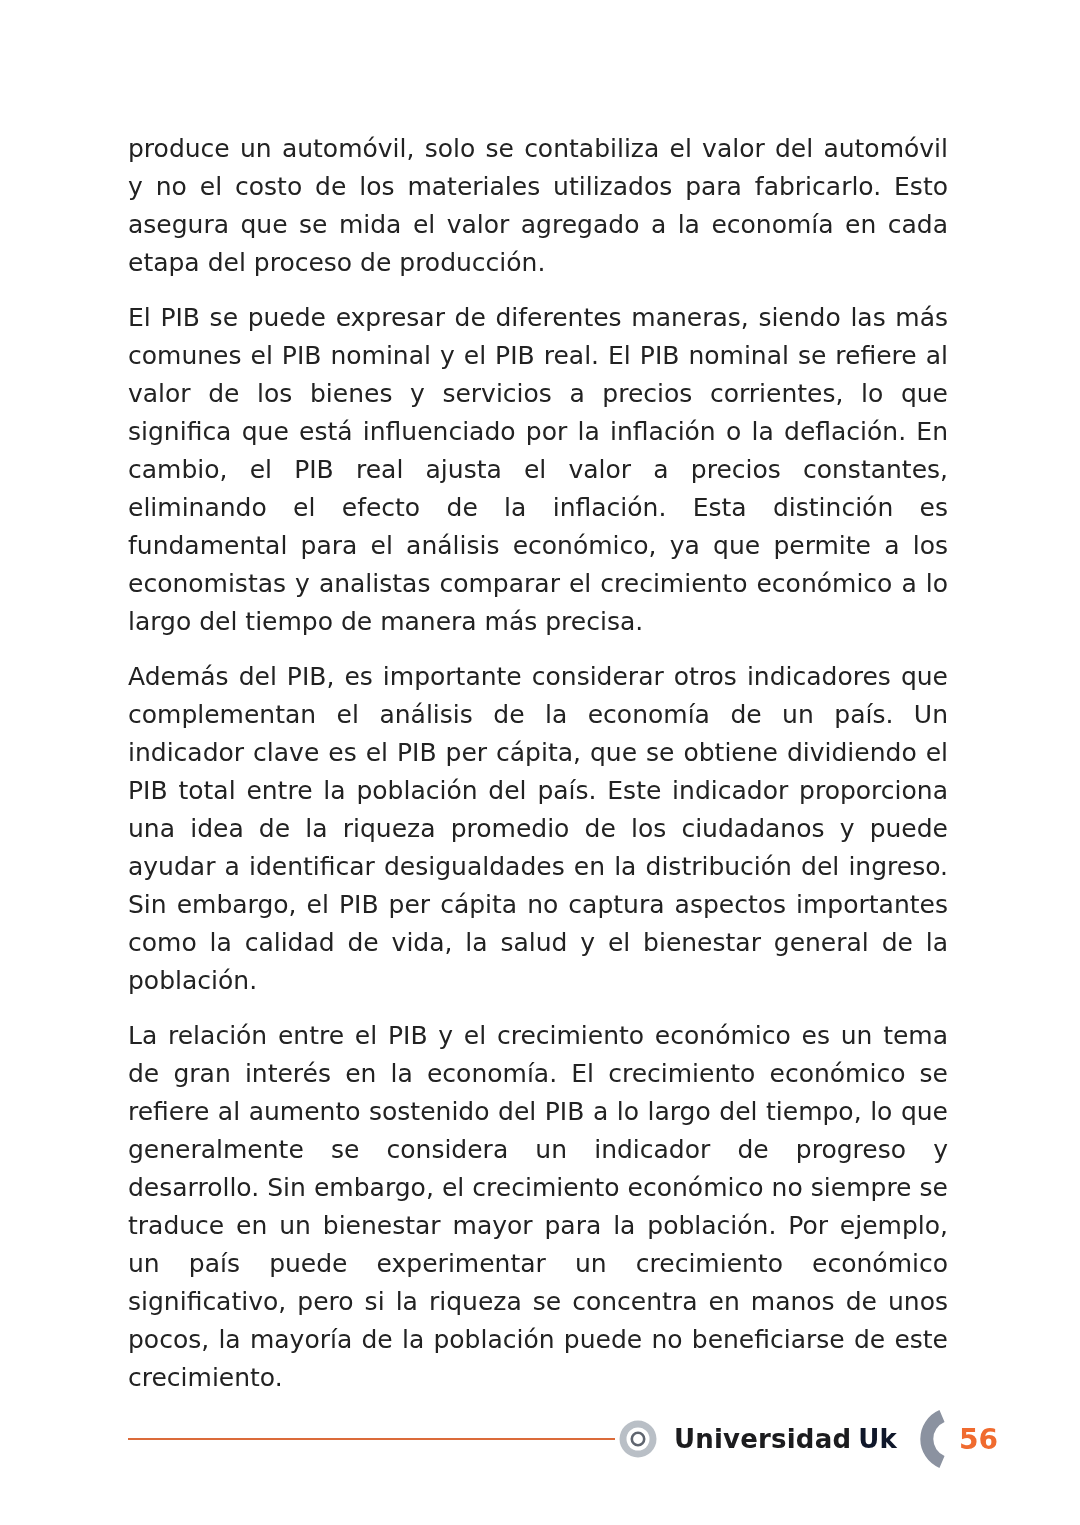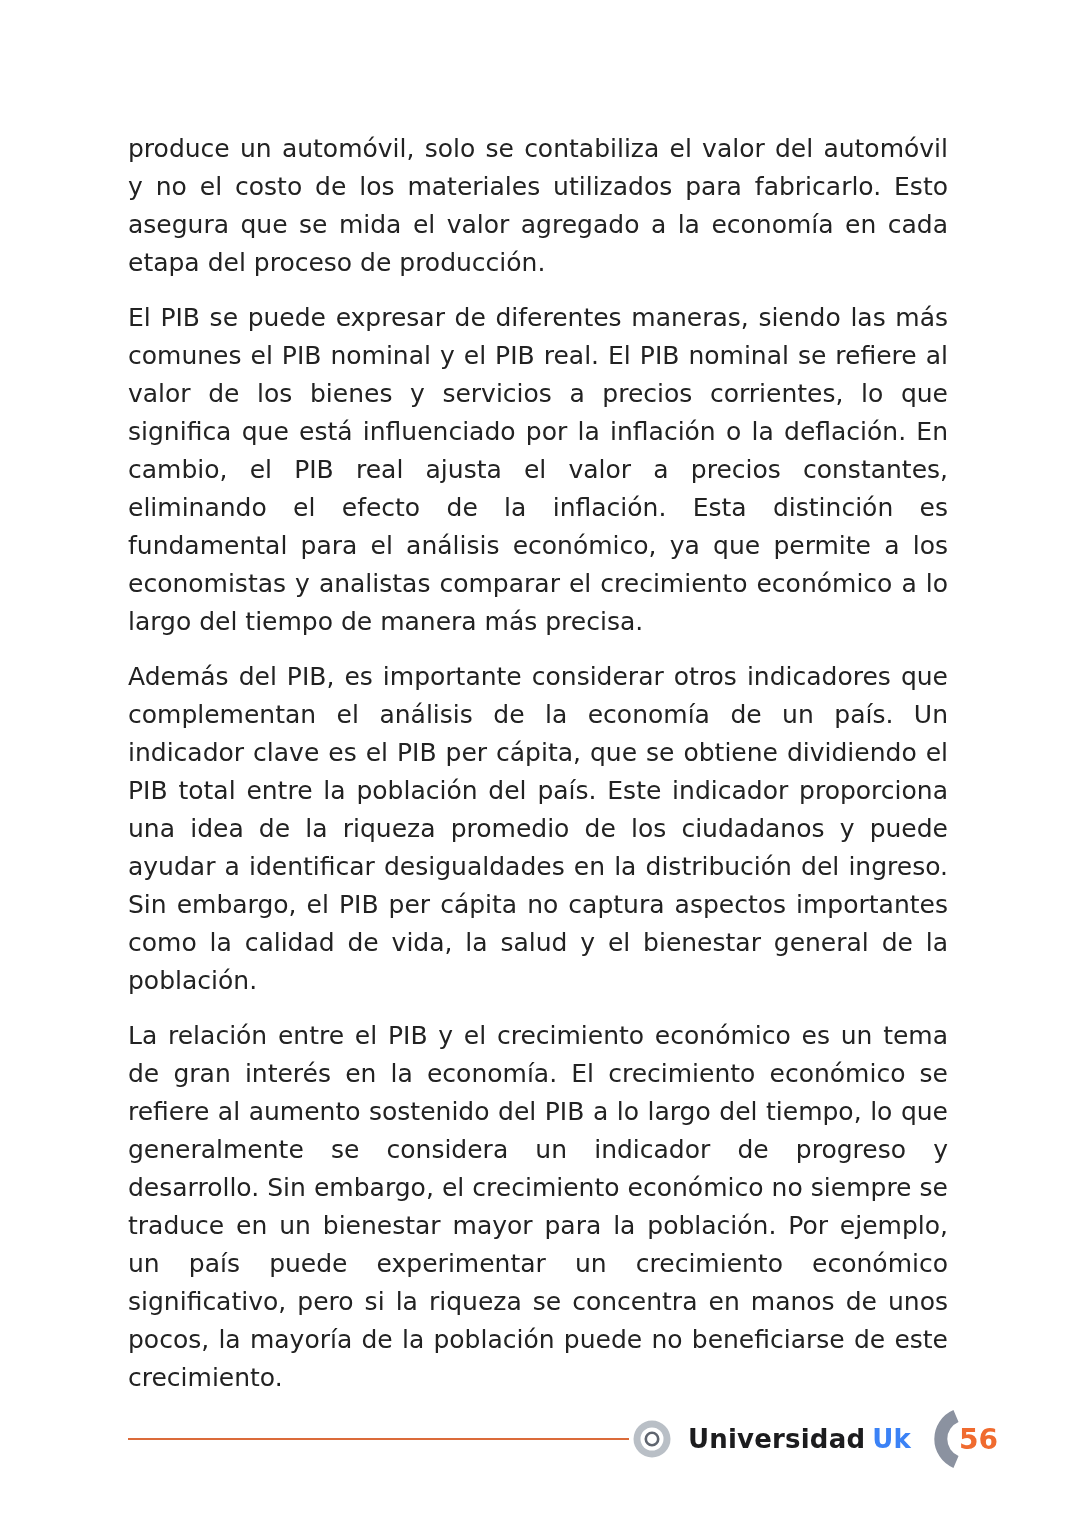--- a/index.html
+++ b/index.html
@@ -39,24 +39,24 @@
   }
   .ring-icon { width: 38px; height: 38px; flex: 0 0 auto; display: block; }
   .brand {
     margin-left: 17px;
     font-size: 26px;
     font-weight: 700;
     letter-spacing: 0.2px;
     color: #1C1C1E;
     white-space: nowrap;
   }
-  .brand .brand-secondary { color: #3b82f6; margin-left: 7px; margin-top: 30px; }
+  .brand .brand-secondary { color: #0f172a; margin-left: 7px; margin-top: 30px; }
   .crescent-icon { margin-left: 18px; flex: 0 0 auto; display: block; }
   .page-number {
-    margin-left: 0;
+    margin-left: 14px;
     font-size: 28px;
     font-weight: 700;
     color: #F06B2F;
   }
 </style>
 </head>
 <body>
 
 <main class="content">
   <p>produce un automóvil, solo se contabiliza el valor del automóvil y no el costo de los materiales utilizados para fabricarlo. Esto asegura que se mida el valor agregado a la economía en cada etapa del proceso de producción.</p>

